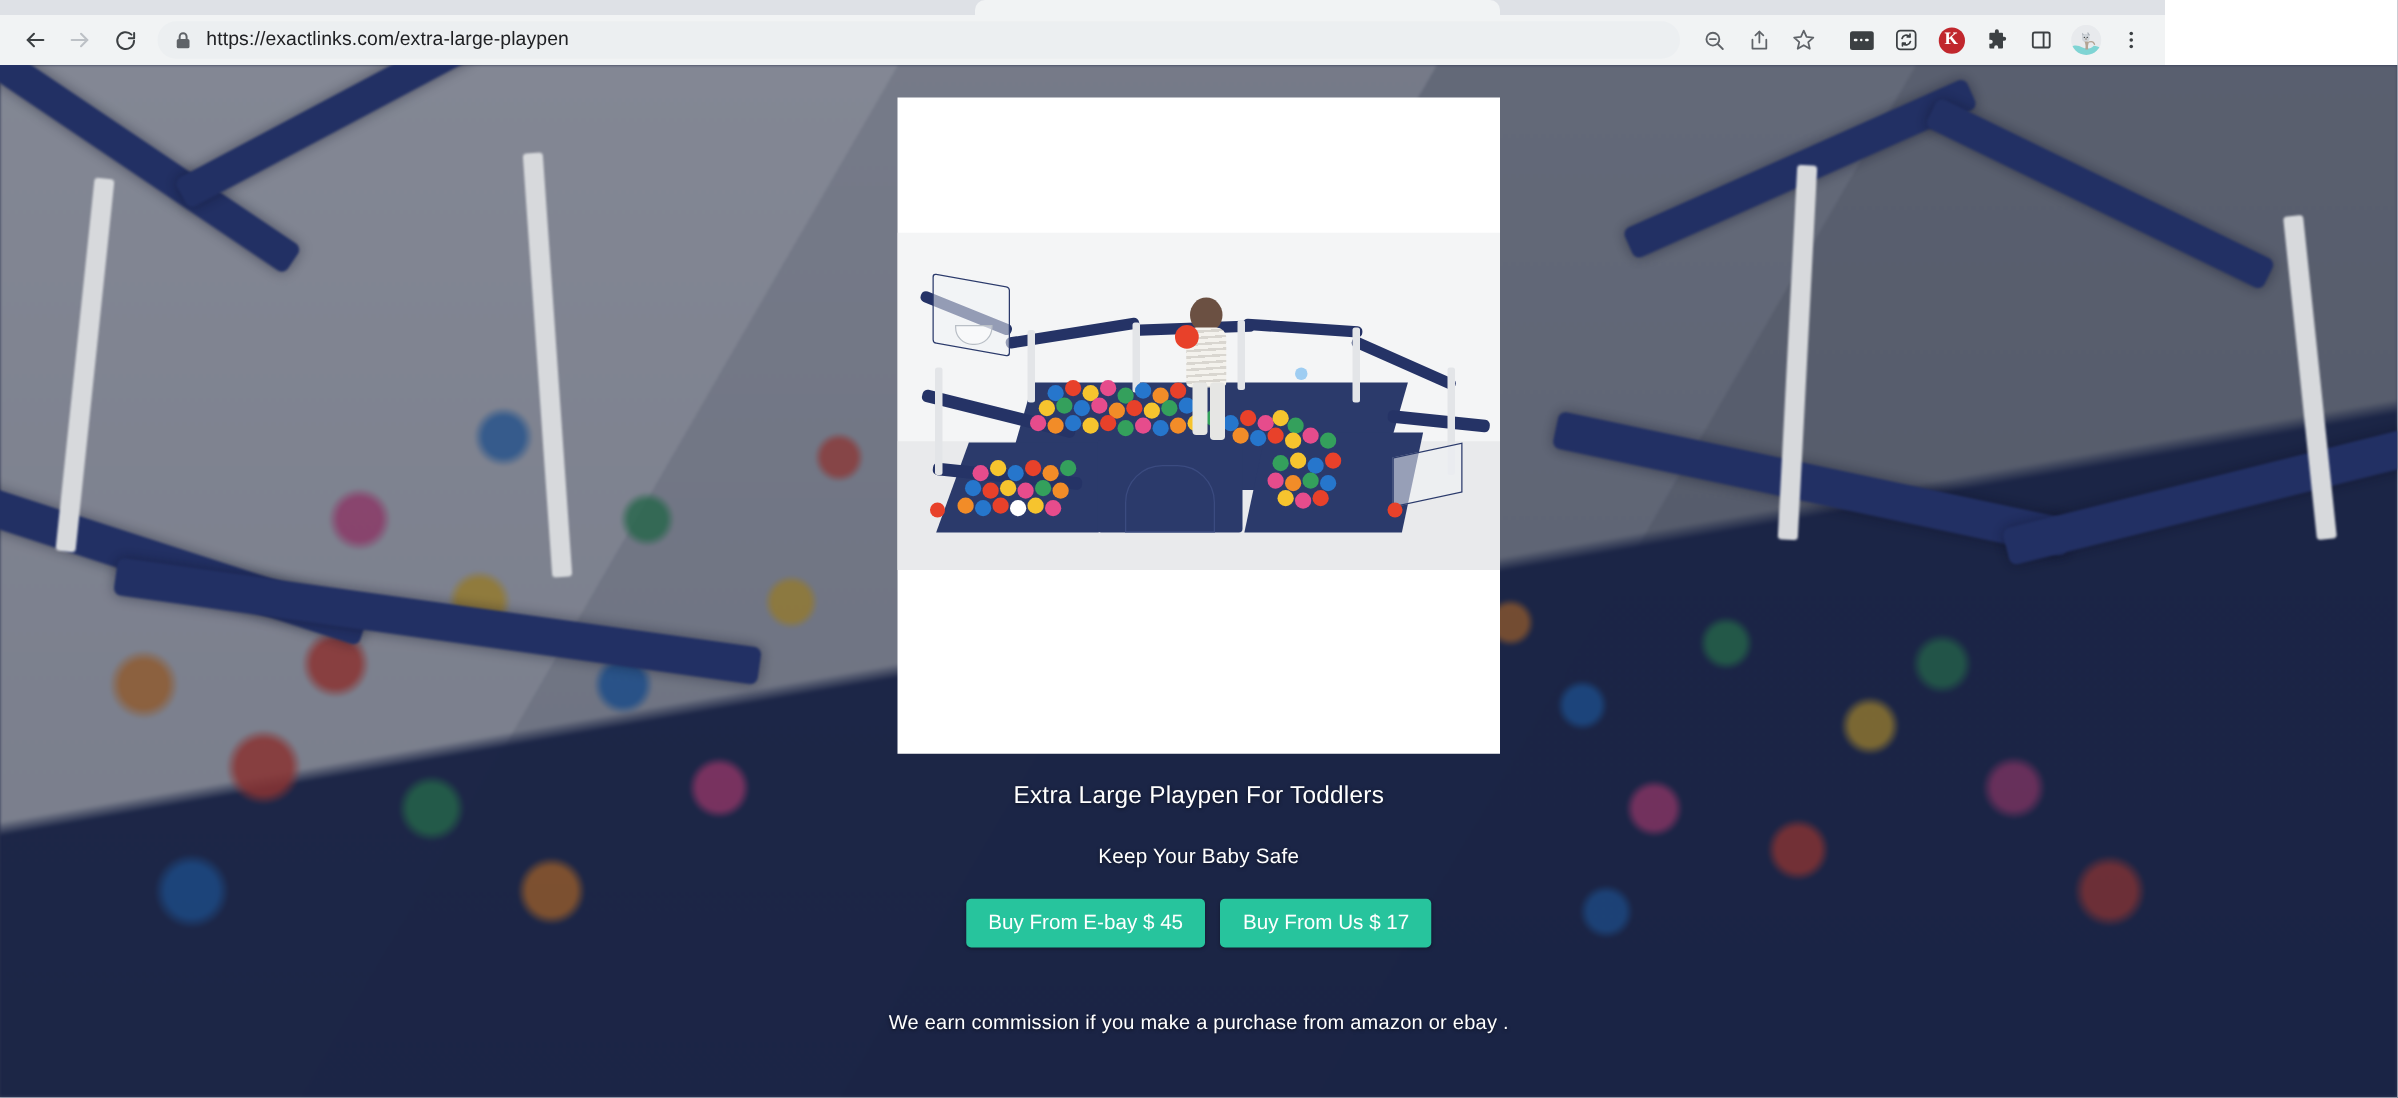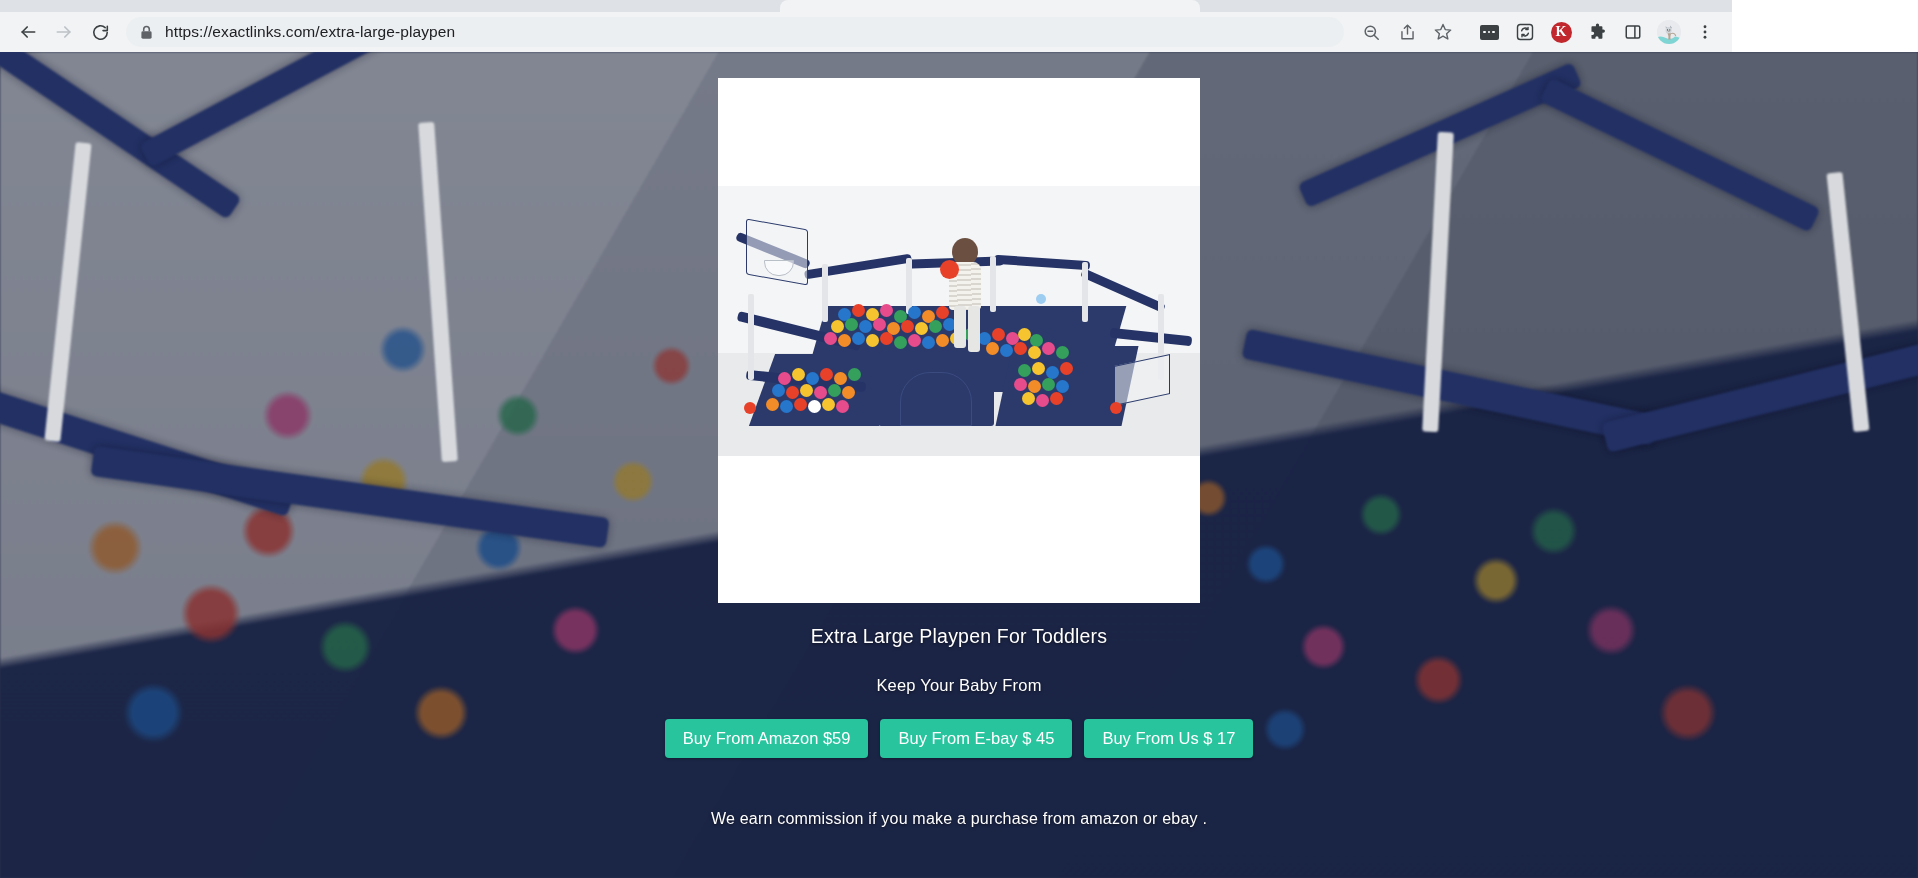--- a/index.html
+++ b/index.html
@@ -496,24 +496,23 @@
           <div class="child-body" style="left:231px; top:76px; width:32px; height:48px;
                background:repeating-linear-gradient(176deg,#f4f2ed 0 3px,#d9d6d0 3px 5px);"></div>
           <div class="child-leg" style="left:236px; top:120px; width:12px; height:42px;"></div>
           <div class="child-leg" style="left:250px; top:120px; width:12px; height:46px;"></div>
           <div class="child-ball" style="left:222px; top:74px; width:19px; height:19px;"></div>
         </div>
       </div>
 
       <div class="headline">Extra Large Playpen For Toddlers</div>
 
-      <div class="subhead">Keep Your Baby From</div>
+      <div class="subhead">Keep Your Baby Safe</div>
 
       <div class="cta-row">
-        <button class="cta-btn">Buy From Amazon $59</button>
         <button class="cta-btn">Buy From E-bay $ 45</button>
         <button class="cta-btn">Buy From Us $ 17</button>
       </div>
 
       <div class="disclaimer">We earn commission if you make a purchase from amazon or ebay .</div>
 
     </div>
   </div>
 </div>
 

